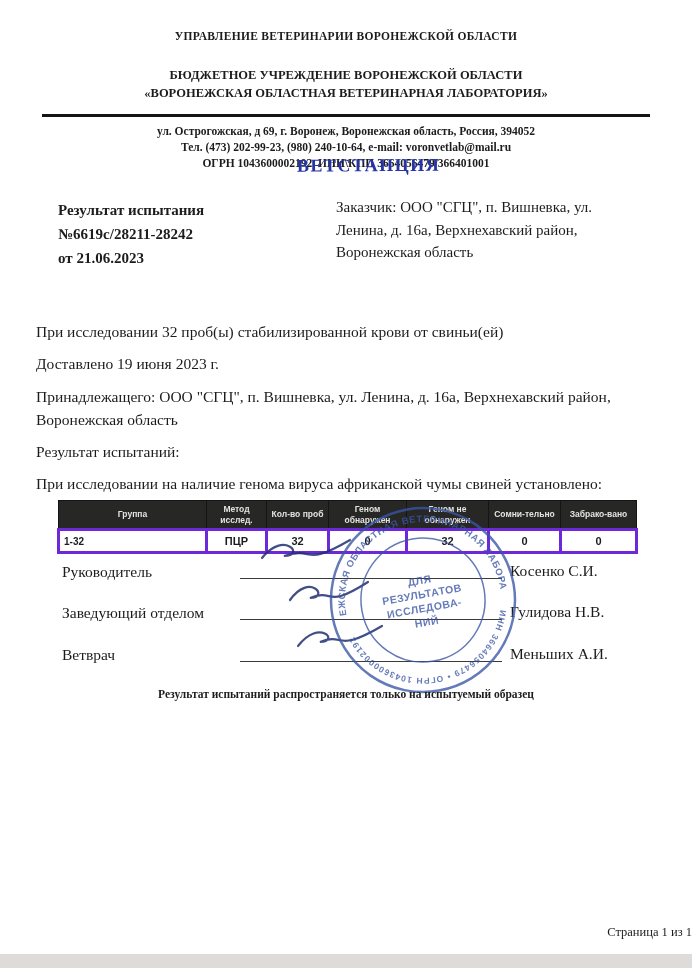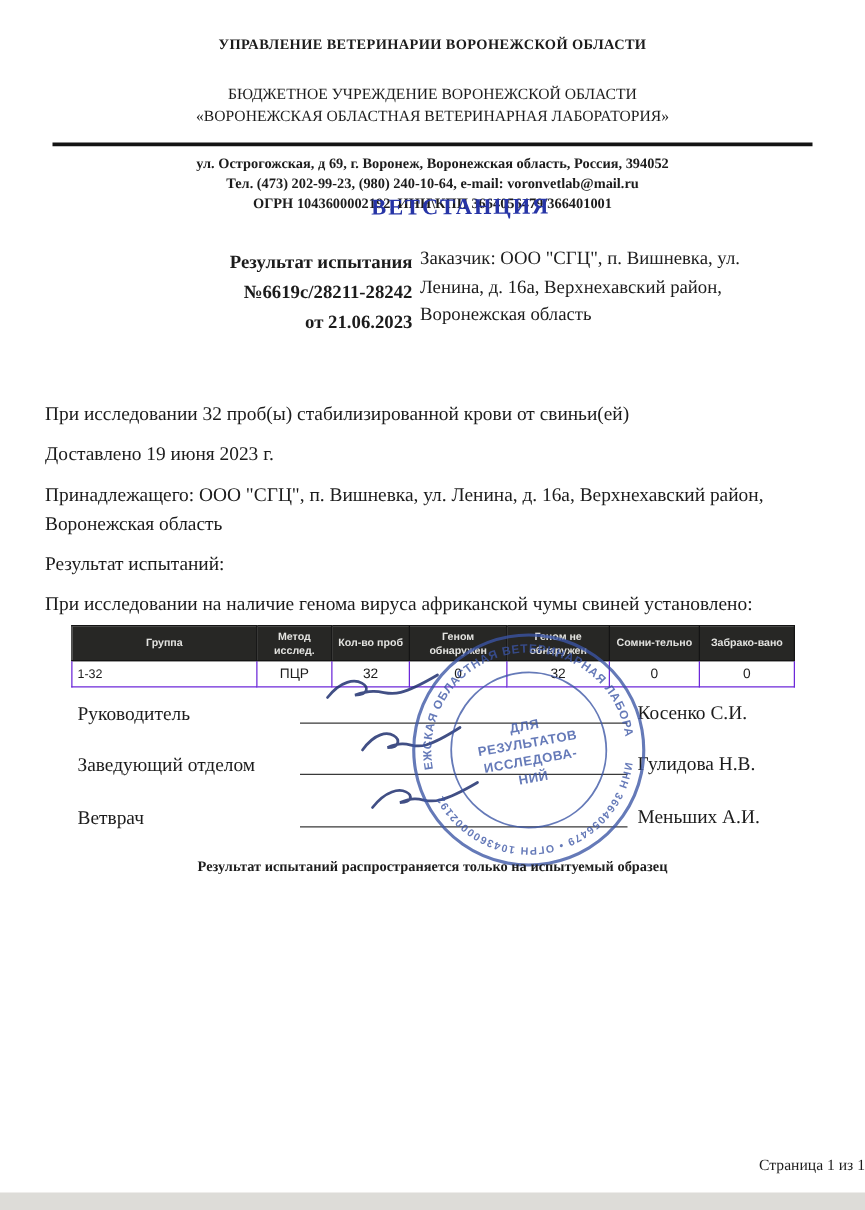--- a/index.html
+++ b/index.html
@@ -3,50 +3,50 @@
 <meta charset="utf-8">
 <style>
   html,body{margin:0;padding:0;background:#e9e8e4;}
   .page{
     position:relative;width:692px;height:968px;margin:0 auto;
     background:#ffffff;color:#1c1c1c;overflow:hidden;
     font-family:"Liberation Serif", serif;
   }
   .center{text-align:center;}
   .hdr-authority{position:absolute;top:30px;left:0;right:0;font-size:11.5px;font-weight:700;letter-spacing:.3px;}
-  .hdr-org{position:absolute;top:66px;left:0;right:0;font-size:12.5px;font-weight:400;line-height:1.45;}
+  .hdr-org{position:absolute;top:66px;left:0;right:0;font-size:12.5px;font-weight:700;line-height:1.45;}
   .rule{position:absolute;top:114px;left:42px;width:608px;height:3px;background:#141414;}
   .hdr-addr{position:absolute;top:123px;left:0;right:0;font-size:11.5px;font-weight:600;line-height:1.4;}
   .vetst{
     position:absolute;top:155px;left:297px;width:200px;
     font-size:18px;font-weight:800;letter-spacing:1.5px;color:#2634a6;
     font-family:"Liberation Serif",serif;transform:rotate(-.4deg);
   }
   .resblock{
-    position:absolute;top:198px;left:58px;width:272px;text-align:right;
+    position:absolute;top:198px;left:58px;width:272px;text-align:left;
     font-size:15px;font-weight:700;line-height:1.6;
   }
   .customer{
     position:absolute;top:196px;left:336px;width:272px;
     font-size:15px;line-height:1.5;
   }
   .bodytext{position:absolute;top:320px;left:36px;width:624px;font-size:15.5px;line-height:1.5;}
   .bodytext p{margin:0 0 9px 0;}
   table.results{
     position:absolute;top:500px;left:57px;width:578px;
     border-collapse:collapse;table-layout:fixed;
   }
   table.results th{
     background:#272725;color:#e3e3e0;border:1px solid #141414;
     font-family:"Liberation Sans",sans-serif;font-size:8.5px;font-weight:700;
     padding:3px 2px;line-height:1.25;text-align:center;
   }
   table.results td{
-    border:1px solid #6d28d9;background:transparent;
-    font-size:11px;font-weight:400;text-align:center;padding:3px 2px;height:14px;
+    border:3px solid #6d28d9;background:transparent;
+    font-size:11px;font-weight:700;text-align:center;padding:3px 2px;height:14px;
     font-family:"Liberation Sans",sans-serif;
   }
   table.results td:first-child{text-align:left;padding-left:4px;font-size:10px;}
   .sigrow{position:absolute;left:62px;width:566px;display:flex;align-items:flex-end;font-size:15.5px;}
   .sigrow .role{width:178px;}
   .sigrow .sigline{flex:1;border-bottom:1.3px solid #3a3a3a;height:18px;margin:0 8px 2px 0;}
   .sigrow .signame{width:118px;padding-bottom:1px;}
   .scribbles{position:absolute;left:232px;top:528px;width:250px;height:140px;pointer-events:none;}
   .scribbles path{stroke:#203070;stroke-width:2.2;fill:none;opacity:.85;stroke-linecap:round;}
   .stamp{

